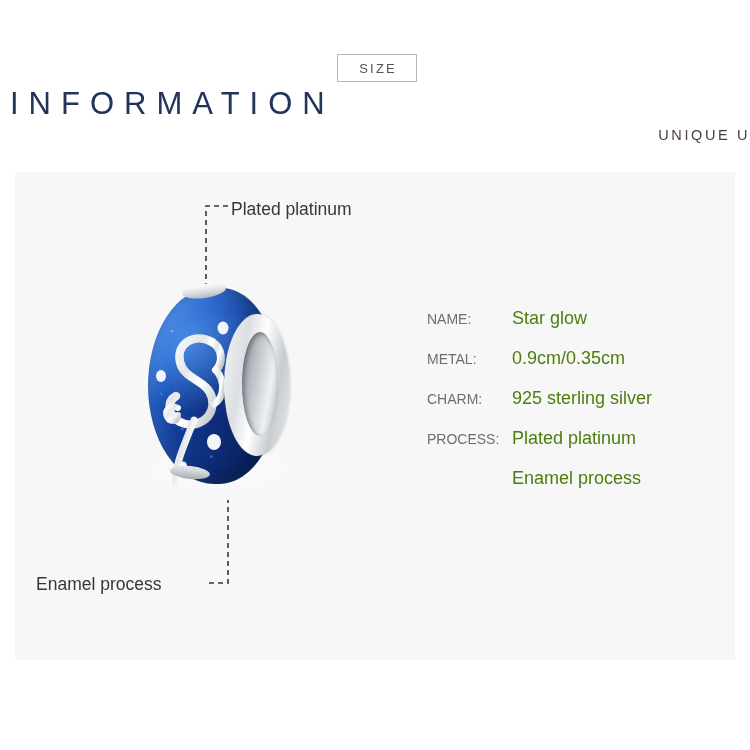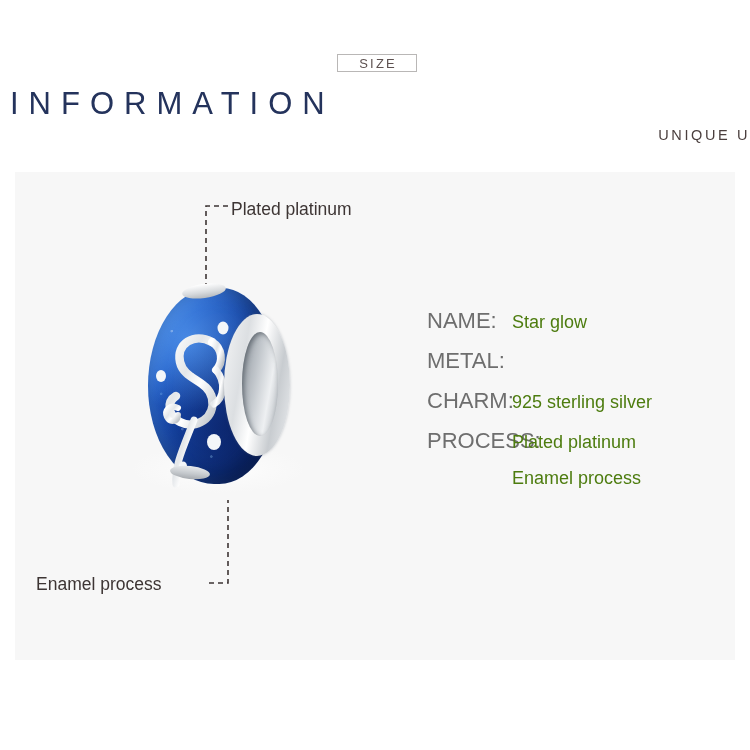--- a/index.html
+++ b/index.html
@@ -22,21 +22,21 @@
     top: 0;
     width: 750px;
     height: 172px;
     background: #ffffff;
   }
   .size-badge {
     position: absolute;
     left: 337px;
     top: 54px;
     width: 80px;
-    height: 18px;
+    height: 28px;
     border: 1px solid #b9b7b6;
     box-sizing: border-box;
     display: flex;
     align-items: center;
     justify-content: center;
     font-size: 13px;
     letter-spacing: 2.2px;
     text-indent: 2.2px;
     color: #5d5150;
     font-family: "Liberation Sans", sans-serif;
@@ -197,21 +197,21 @@
     width: 300px;
   }
   .spec-row {
     display: flex;
     align-items: baseline;
     height: 40px;
   }
   .spec-label {
     width: 85px;
     flex: 0 0 85px;
-    font-size: 22px;
+    font-size: 14px;
     color: #6e6e6e;
     font-family: "Liberation Sans", sans-serif;
   }
   .spec-value {
     font-size: 18px;
     color: #4d7c0f;
     font-family: "Liberation Sans", sans-serif;
     white-space: nowrap;
   }
   .spec-row-cont .spec-label { visibility: hidden; }
@@ -280,20 +280,21 @@
   <div class="bead-bore"></div>
 </div>
 
 <div class="specs">
   <div class="spec-row">
     <span class="spec-label">NAME:</span>
     <span class="spec-value">Star glow</span>
   </div>
   <div class="spec-row">
     <span class="spec-label">METAL:</span>
+    <span class="spec-value">0.9cm/0.35cm</span>
   </div>
   <div class="spec-row">
     <span class="spec-label">CHARM:</span>
     <span class="spec-value">925 sterling silver</span>
   </div>
   <div class="spec-row">
     <span class="spec-label">PROCESS:</span>
     <span class="spec-value">Plated platinum</span>
   </div>
   <div class="spec-row spec-row-cont">

